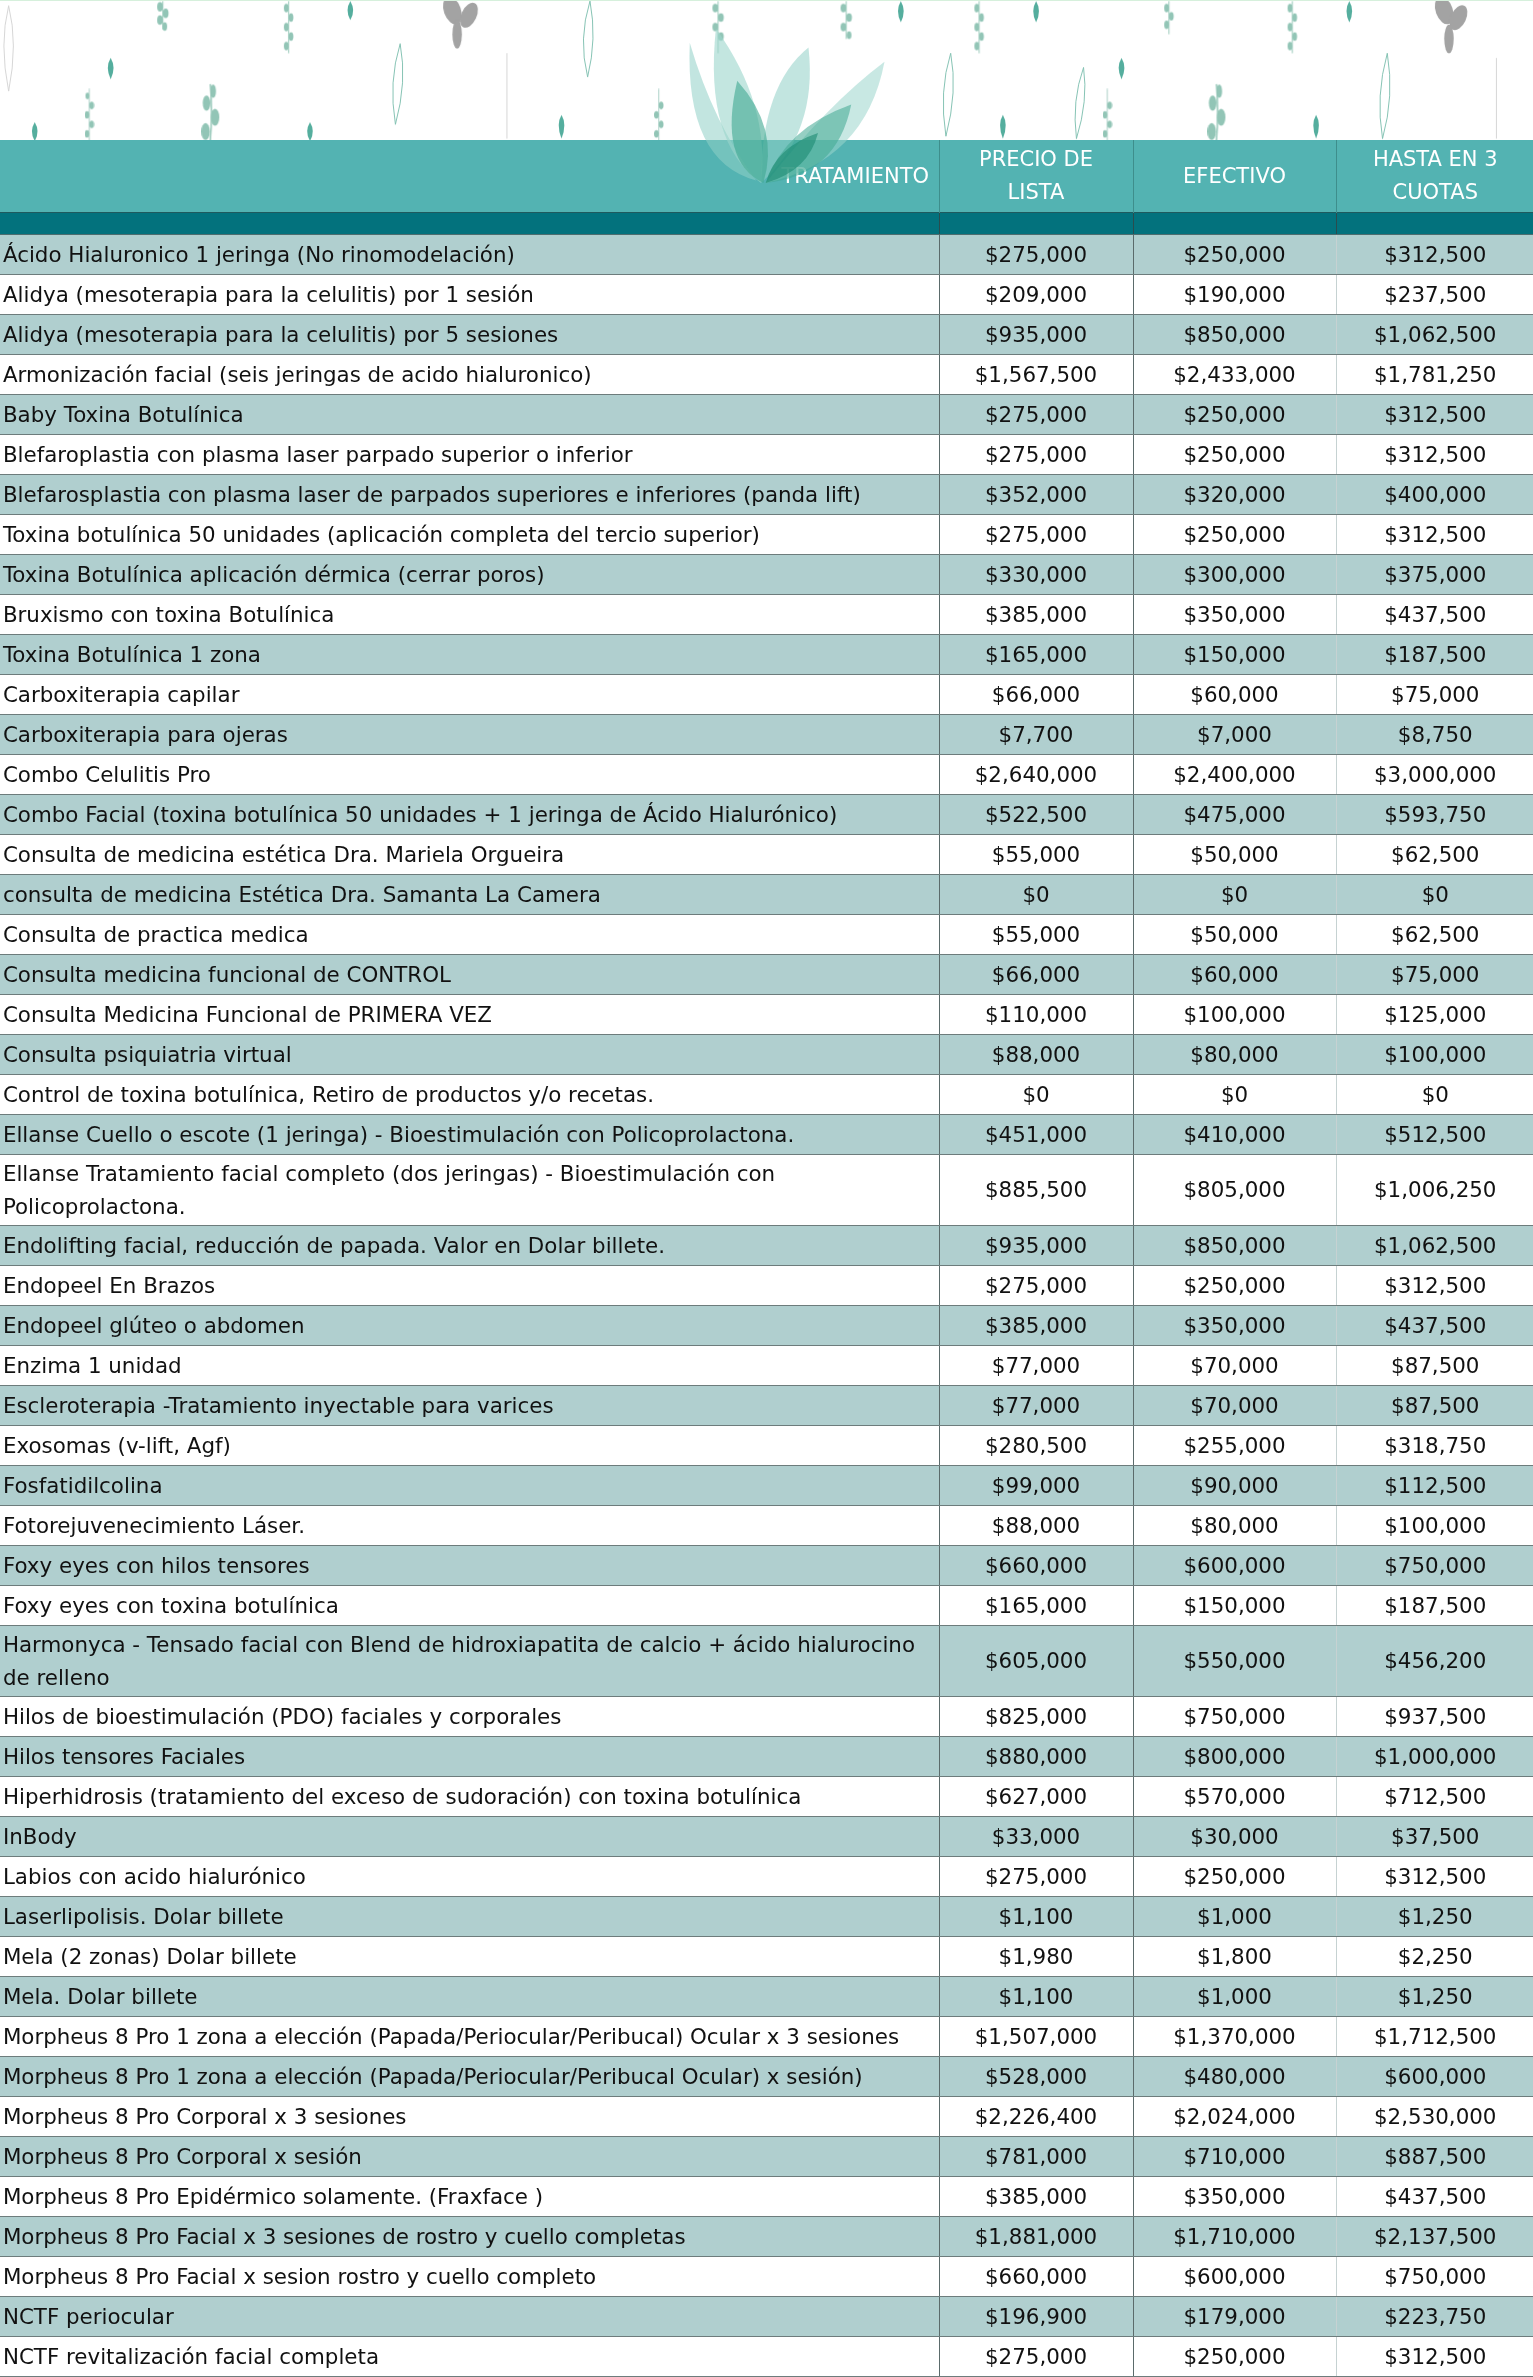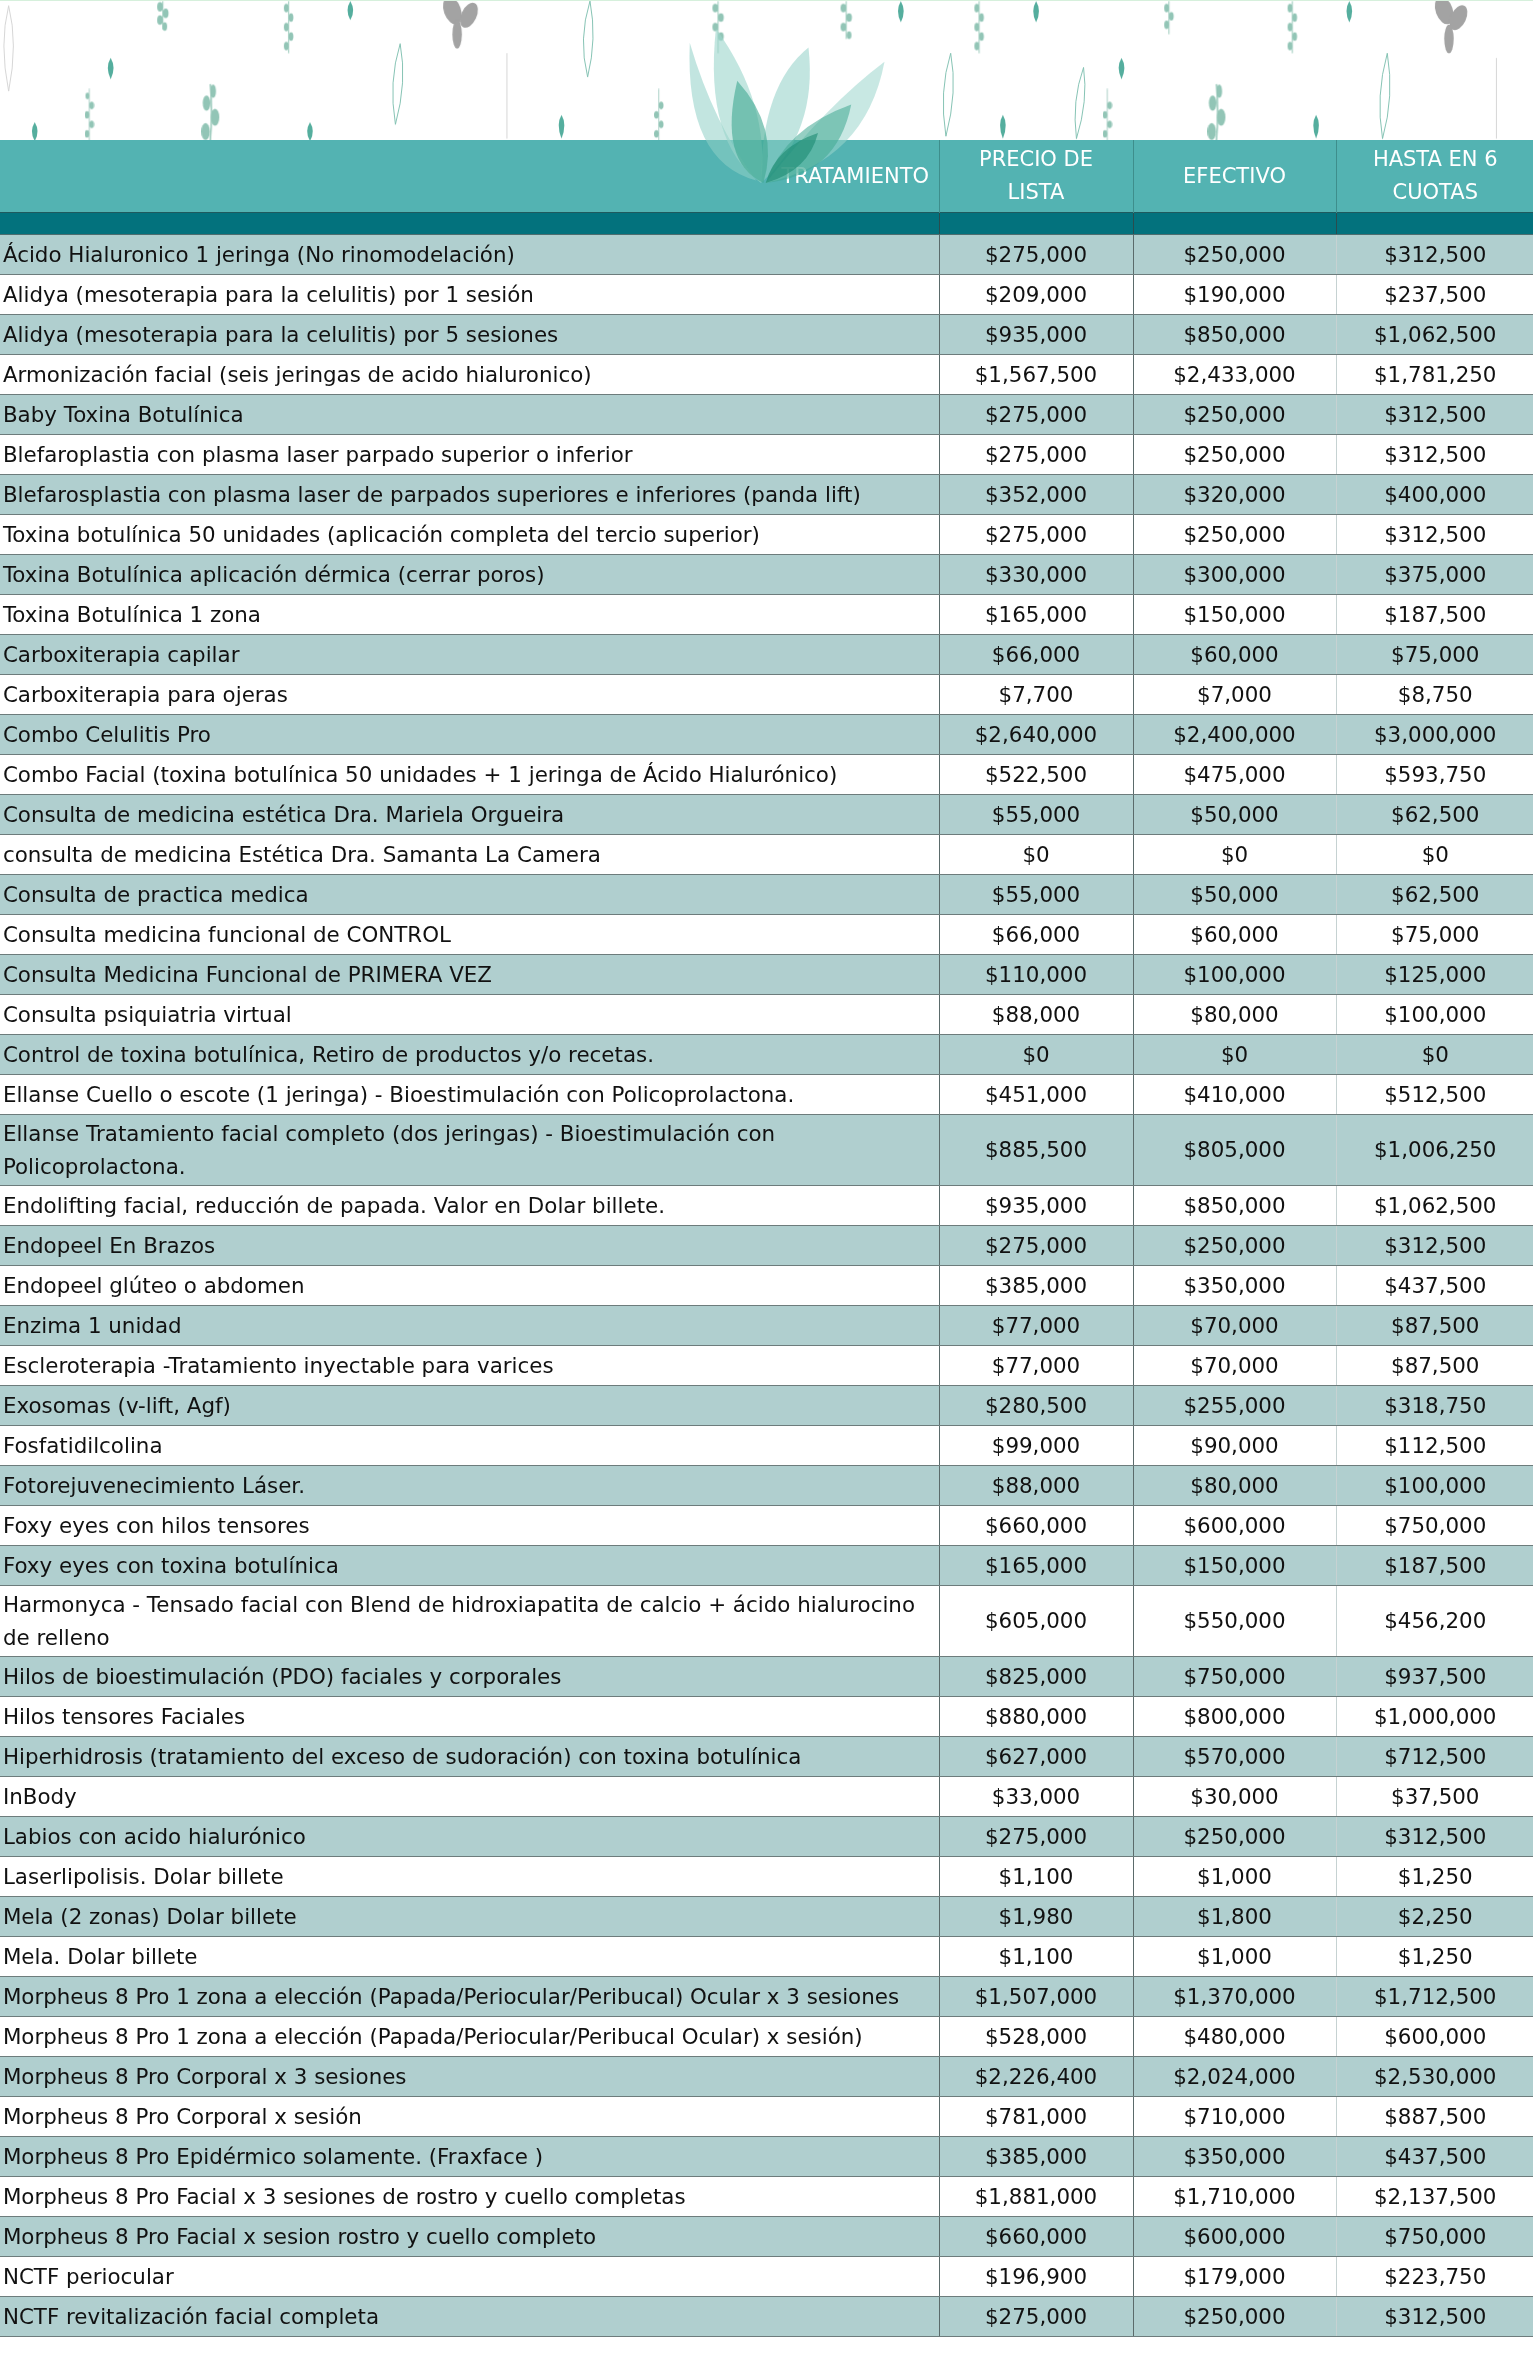--- a/index.html
+++ b/index.html
@@ -193,21 +193,21 @@
       <col class="c1">
       <col class="c2">
       <col class="c3">
       <col class="c4">
     </colgroup>
   <thead>
     <tr>
       <th>TRATAMIENTO</th>
       <th>PRECIO DE LISTA</th>
       <th>EFECTIVO</th>
-      <th>HASTA EN 6 CUOTAS</th>
+      <th>HASTA EN 3 CUOTAS</th>
     </tr>
     <tr class="band">
       <td></td>
         <td></td>
         <td></td>
         <td></td>
     </tr>
   </thead>
   <tbody id="rows">
       <tr>
@@ -258,20 +258,26 @@
         <td class="num">$250,000</td>
         <td class="num">$312,500</td>
       </tr>
       <tr>
         <td>Toxina Botulínica aplicación dérmica (cerrar poros)</td>
         <td class="num">$330,000</td>
         <td class="num">$300,000</td>
         <td class="num">$375,000</td>
       </tr>
       <tr>
+        <td>Bruxismo con toxina Botulínica</td>
+        <td class="num">$385,000</td>
+        <td class="num">$350,000</td>
+        <td class="num">$437,500</td>
+      </tr>
+      <tr>
         <td>Toxina Botulínica 1 zona</td>
         <td class="num">$165,000</td>
         <td class="num">$150,000</td>
         <td class="num">$187,500</td>
       </tr>
       <tr>
         <td>Carboxiterapia capilar</td>
         <td class="num">$66,000</td>
         <td class="num">$60,000</td>
         <td class="num">$75,000</td>

